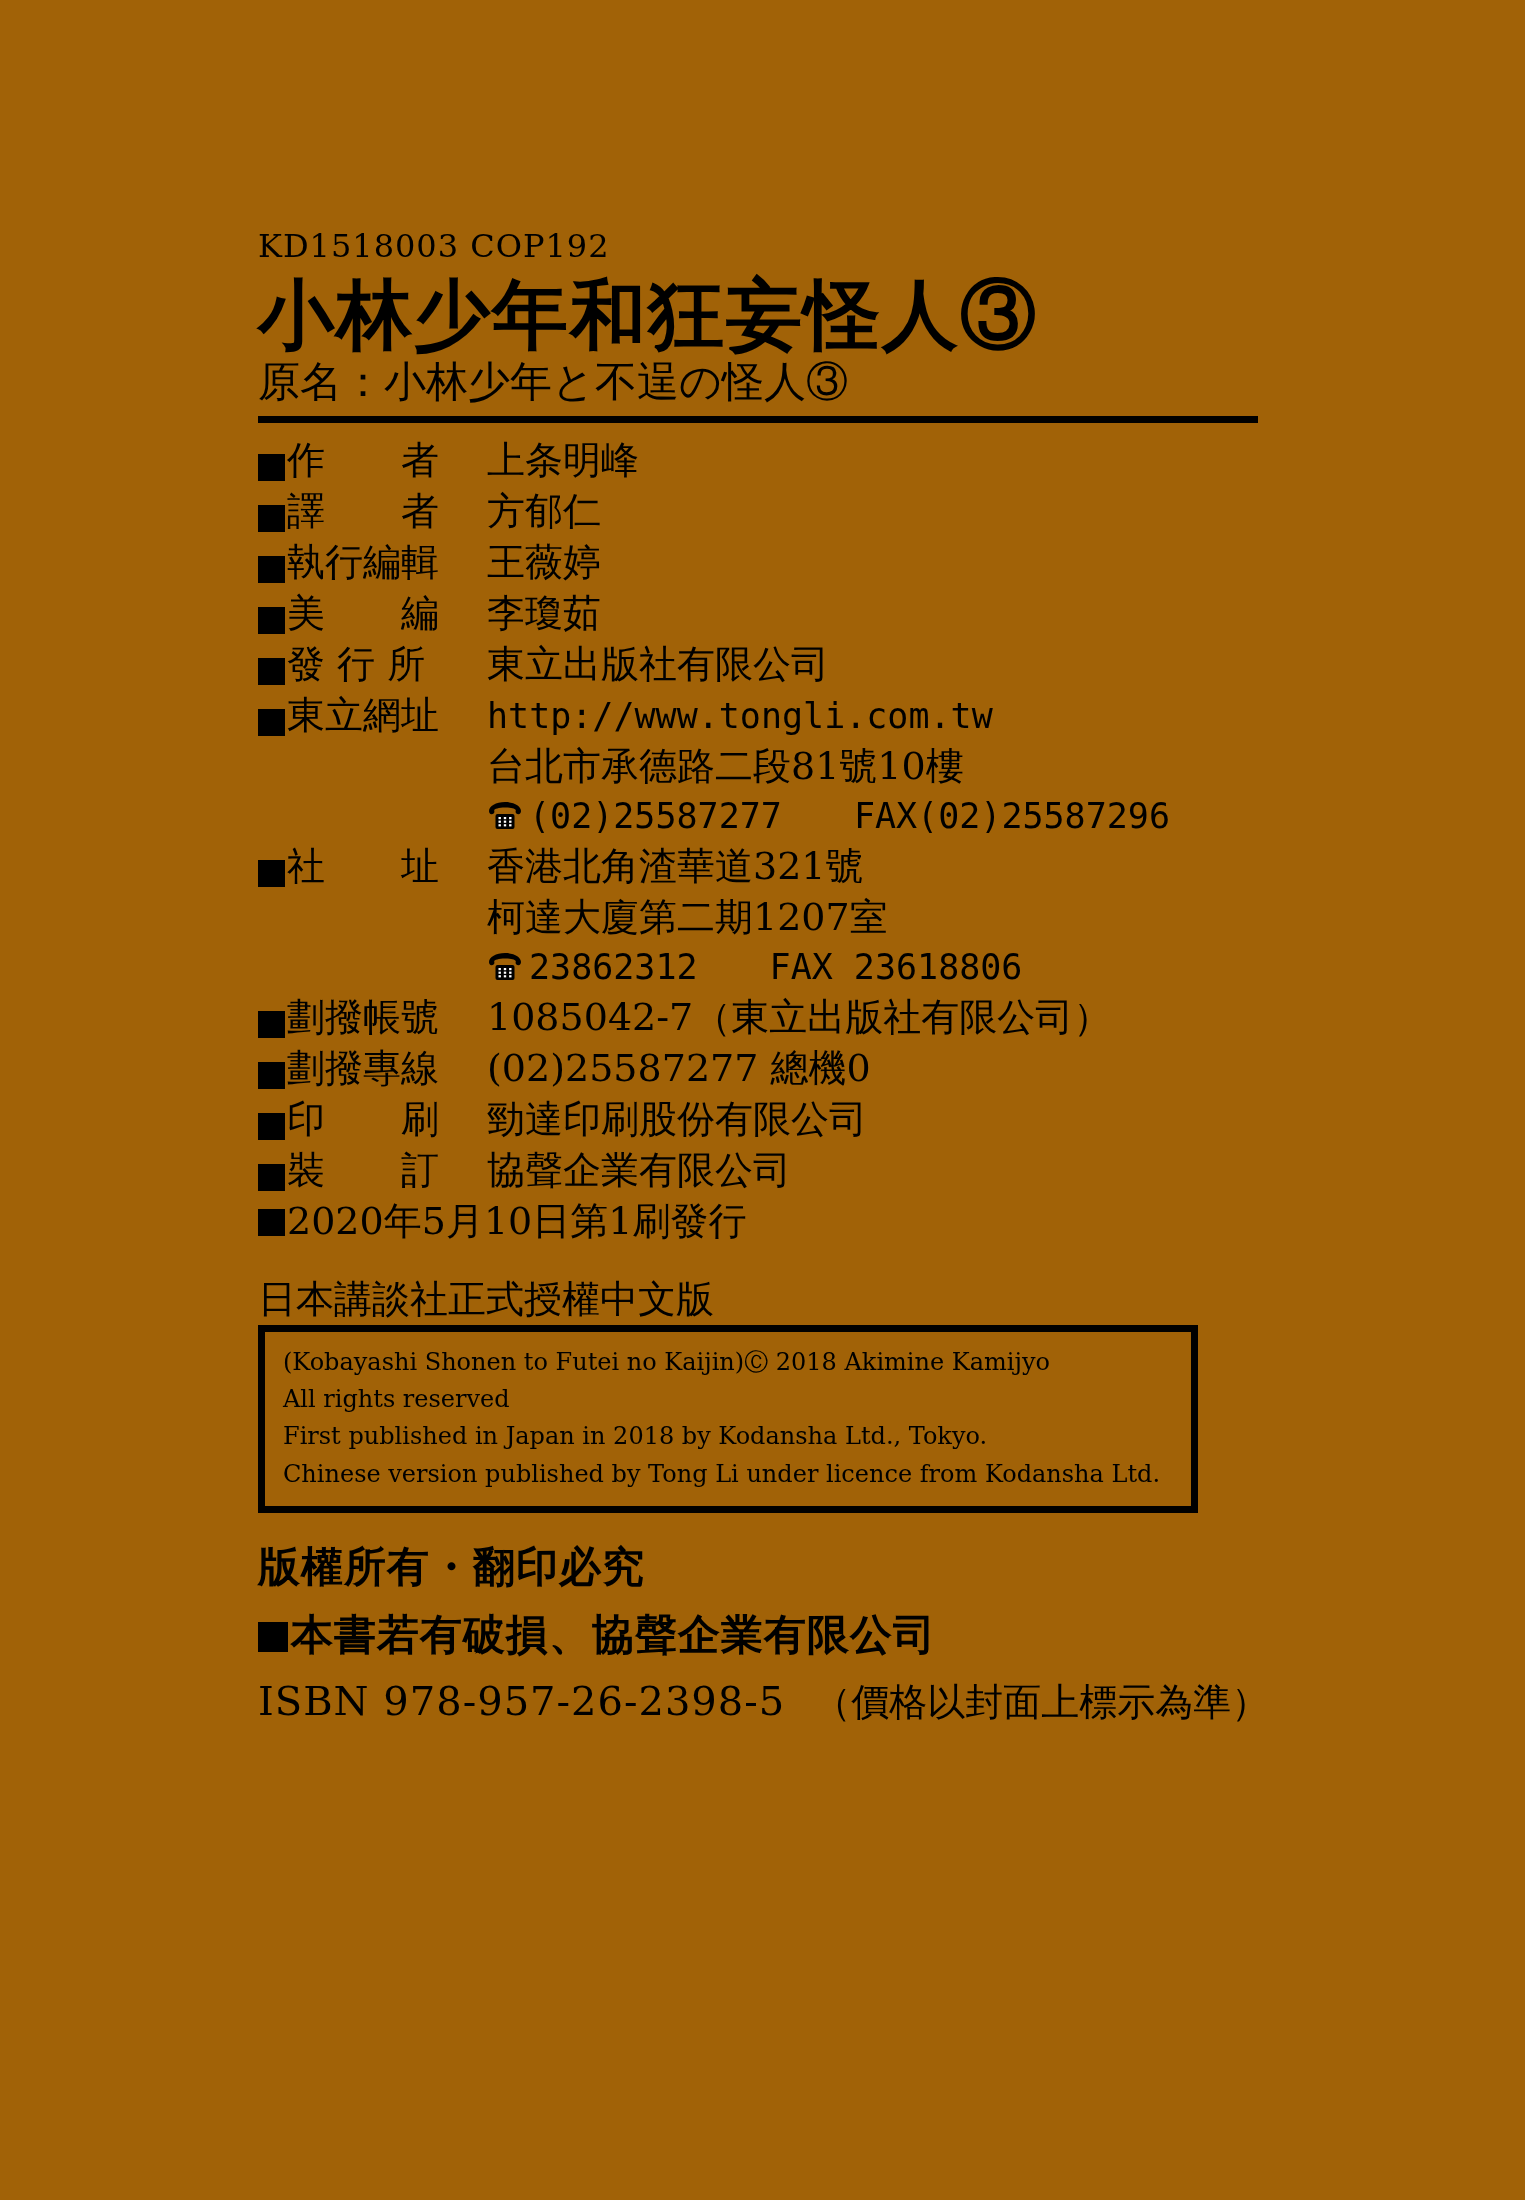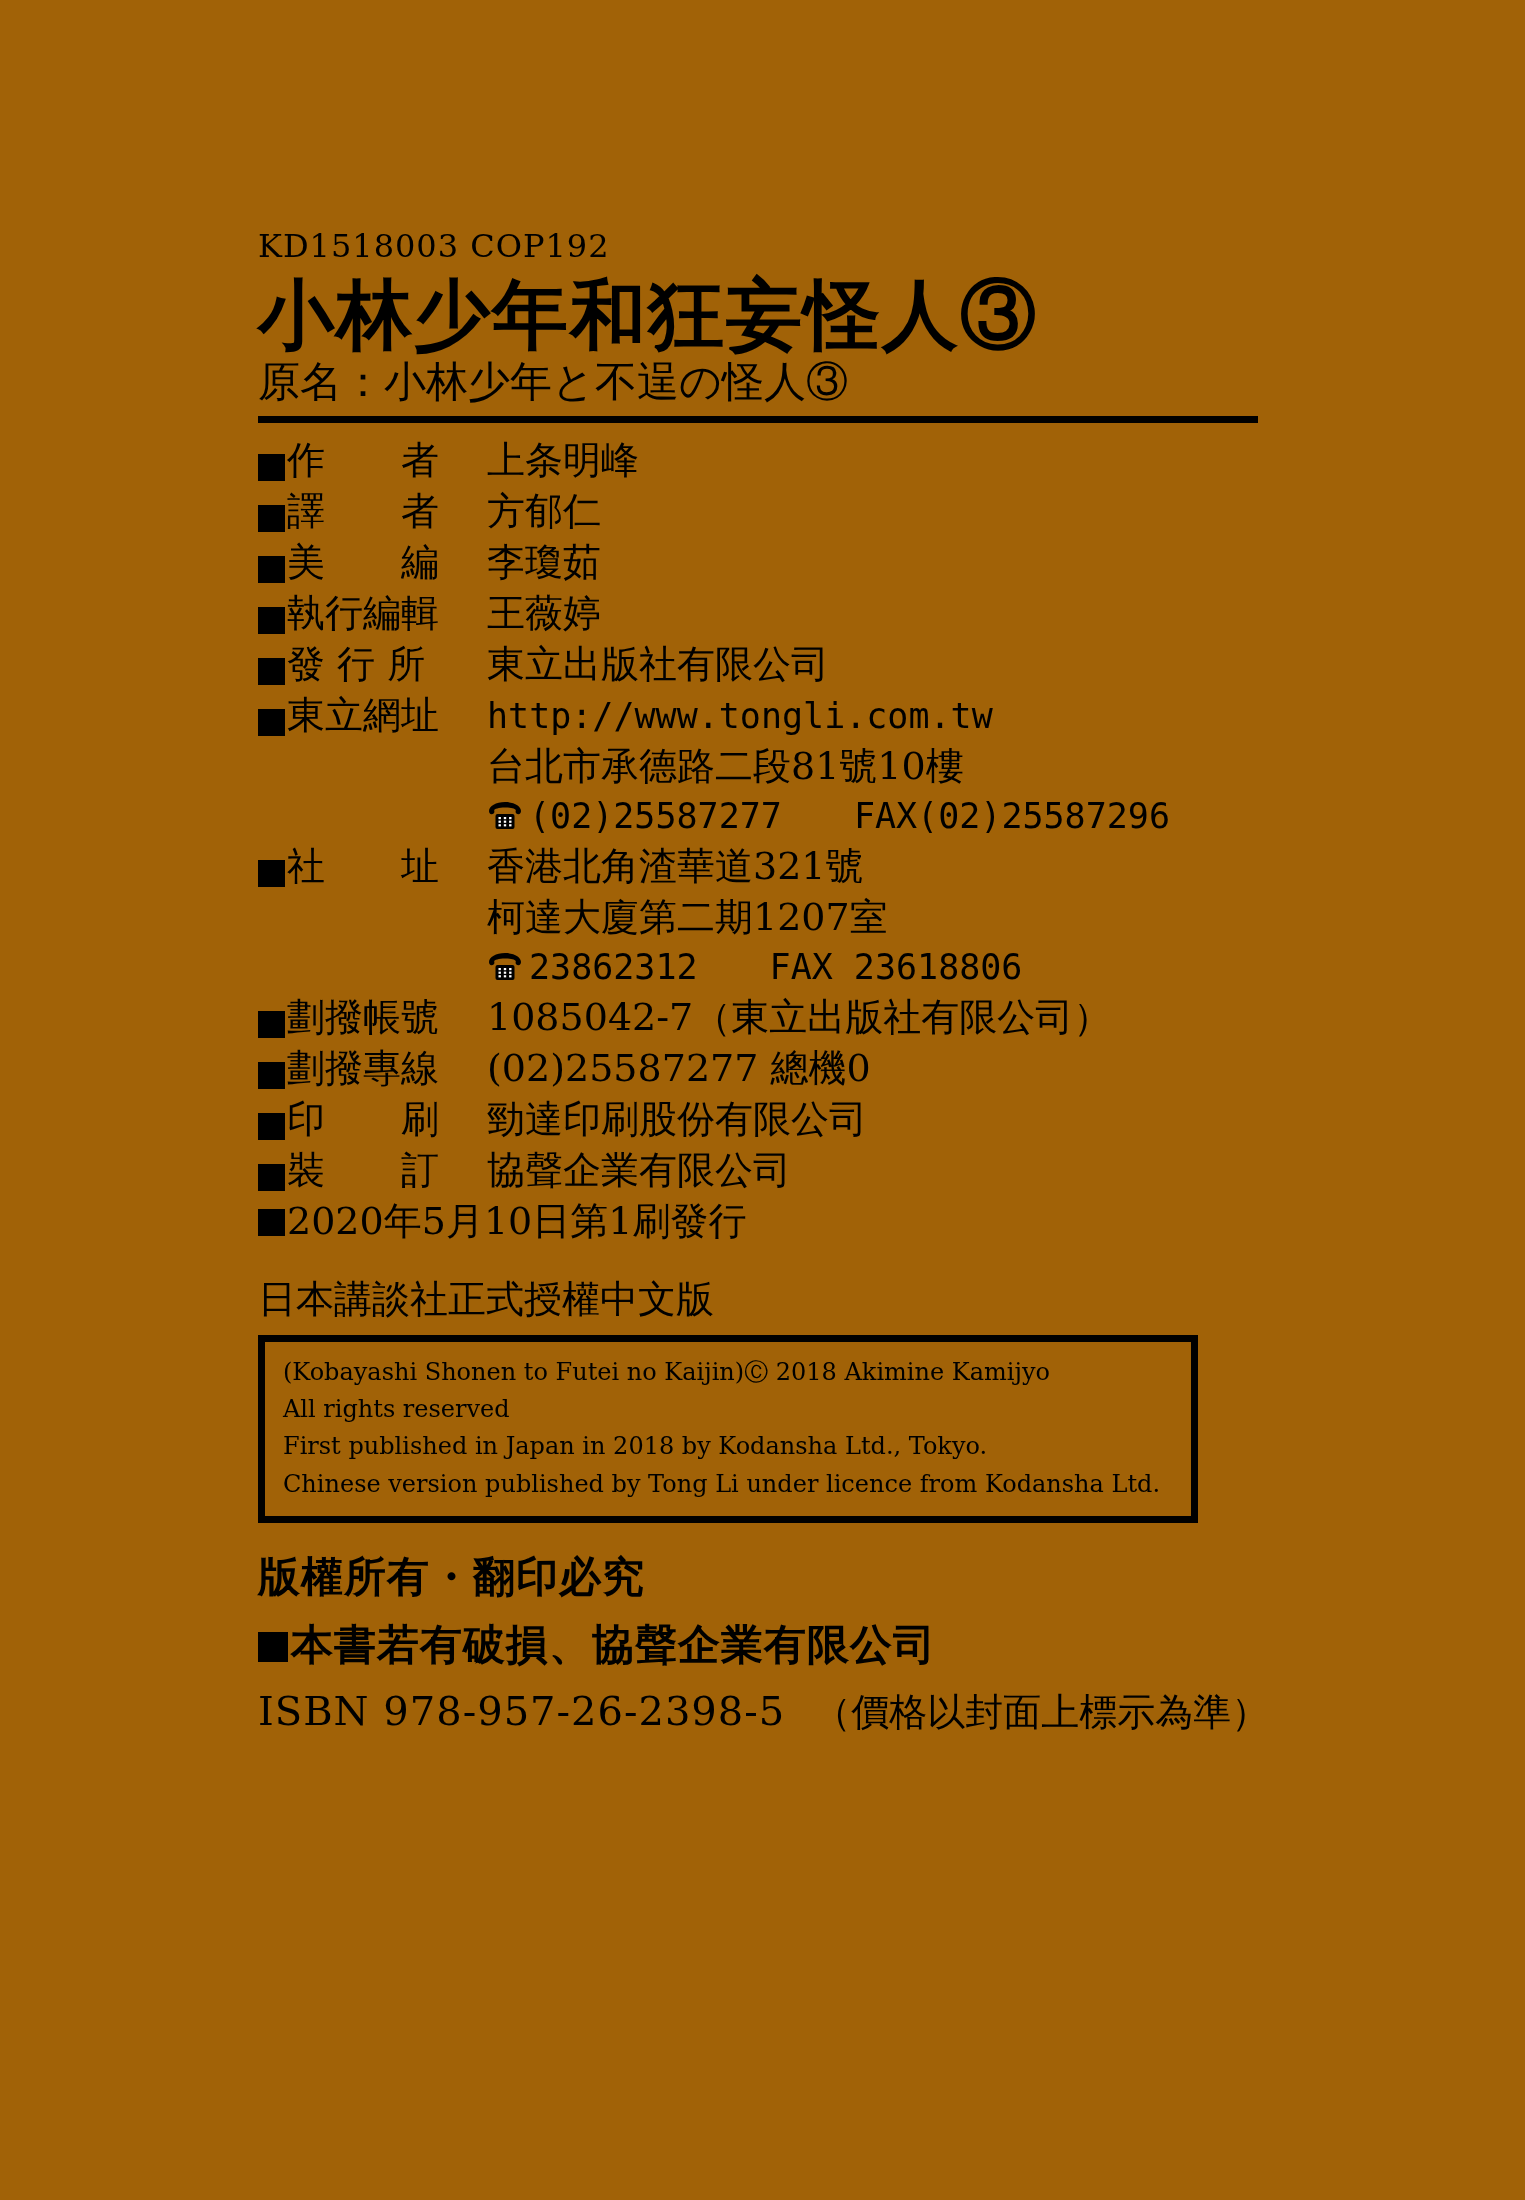--- a/index.html
+++ b/index.html
@@ -130,21 +130,20 @@
     line-height: 1.0;
     margin-bottom: 13px;
     white-space: nowrap;
   }
   .row-single .value { font-size: 38px; }
 
   
   .licence-head {
     font-size: 38px;
     margin-top: 34px;
-    margin-bottom: 10px;
     white-space: nowrap;
   }
   .licence-box {
     border: 7px solid #000000;
     width: 940px;
     box-sizing: border-box;
     padding: 14px 18px 16px 18px;
   }
   .licence-box p {
     margin: 0 0 5px 0;
@@ -214,28 +213,28 @@
       </div>
 
       <div class="row">
         <span class="bullet"></span>
         <span class="label">譯　　者</span>
         <span class="value">方郁仁</span>
       </div>
 
       <div class="row">
         <span class="bullet"></span>
+        <span class="label">執行編輯</span>
+        <span class="value">王薇婷</span>
+      </div>
+
+      <div class="row">
+        <span class="bullet"></span>
         <span class="label">美　　編</span>
         <span class="value">李瓊茹</span>
-      </div>
-
-      <div class="row">
-        <span class="bullet"></span>
-        <span class="label">執行編輯</span>
-        <span class="value">王薇婷</span>
       </div>
 
 
       <div class="row">
         <span class="bullet"></span>
         <span class="label">發 行 所</span>
         <span class="value">東立出版社有限公司</span>
       </div>
 
       <div class="row">

